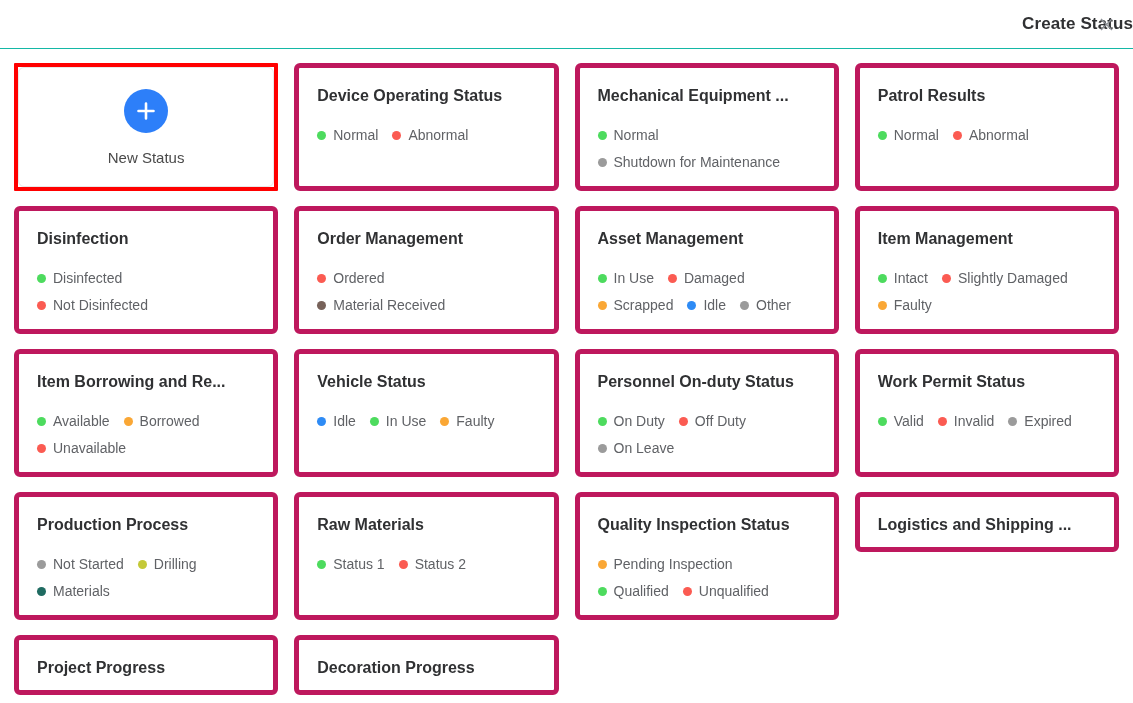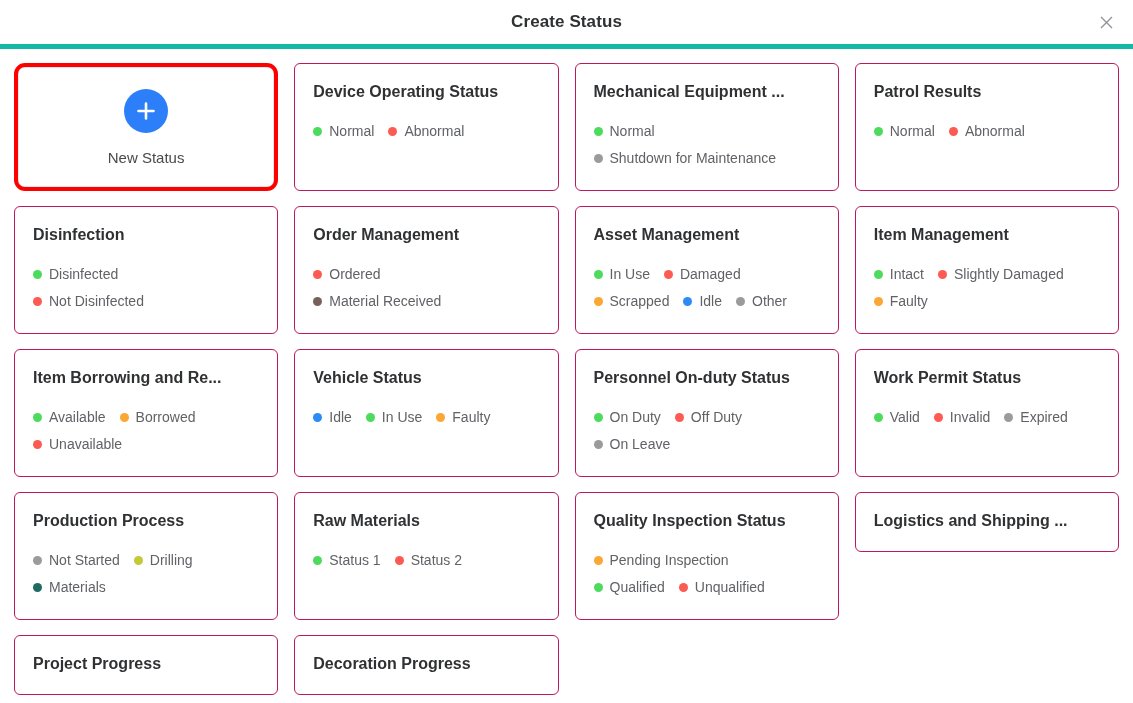--- a/index.html
+++ b/index.html
@@ -12,24 +12,24 @@
     background: #ffffff;
     font-family: "Liberation Sans", sans-serif;
     color: #303133;
     overflow: hidden;
   }
 
   
   .dialog-header {
     position: relative;
     height: 49px;
-    border-bottom: 5px solid #14b8a6;
-    display: flex;
-    align-items: center;
-    justify-content: center;
+    border-bottom: 1px solid #14b8a6;
+    display: flex;
+    align-items: center;
+    justify-content: flex-end;
     box-sizing: border-box;
   }
   .dialog-title {
     font-size: 17px;
     font-weight: bold;
     color: #303133;
     letter-spacing: 0.1px;
   }
   .close-btn {
     position: absolute;
@@ -55,21 +55,21 @@
   .card-grid {
     display: grid;
     grid-template-columns: repeat(4, 1fr);
     column-gap: 16px;
     row-gap: 15px;
   }
 
   
   .card {
     background: #ffffff;
-    border: 1px solid #be185d;
+    border: 5px solid #be185d;
     border-radius: 6px;
     box-sizing: border-box;
     height: 128px;
     padding: 18px 18px 12px 18px;
     cursor: pointer;
     position: relative;
     overflow: hidden;
   }
   .card-title {
     font-size: 16px;
@@ -112,21 +112,21 @@
     line-height: 16px;
   }
 
   
   .new-wrap {
     position: relative;
     padding: 4px;
     box-sizing: border-box;
     outline: 4px solid #ff0000;
     outline-offset: -4px;
-    border-radius: 11px;
+    border-radius: 1px;
   }
   .new-card {
     border: 1px solid #e8e8e8;
     border-radius: 6px;
     background: #fff;
     height: 100%;
     box-sizing: border-box;
     display: flex;
     flex-direction: column;
     align-items: center;

